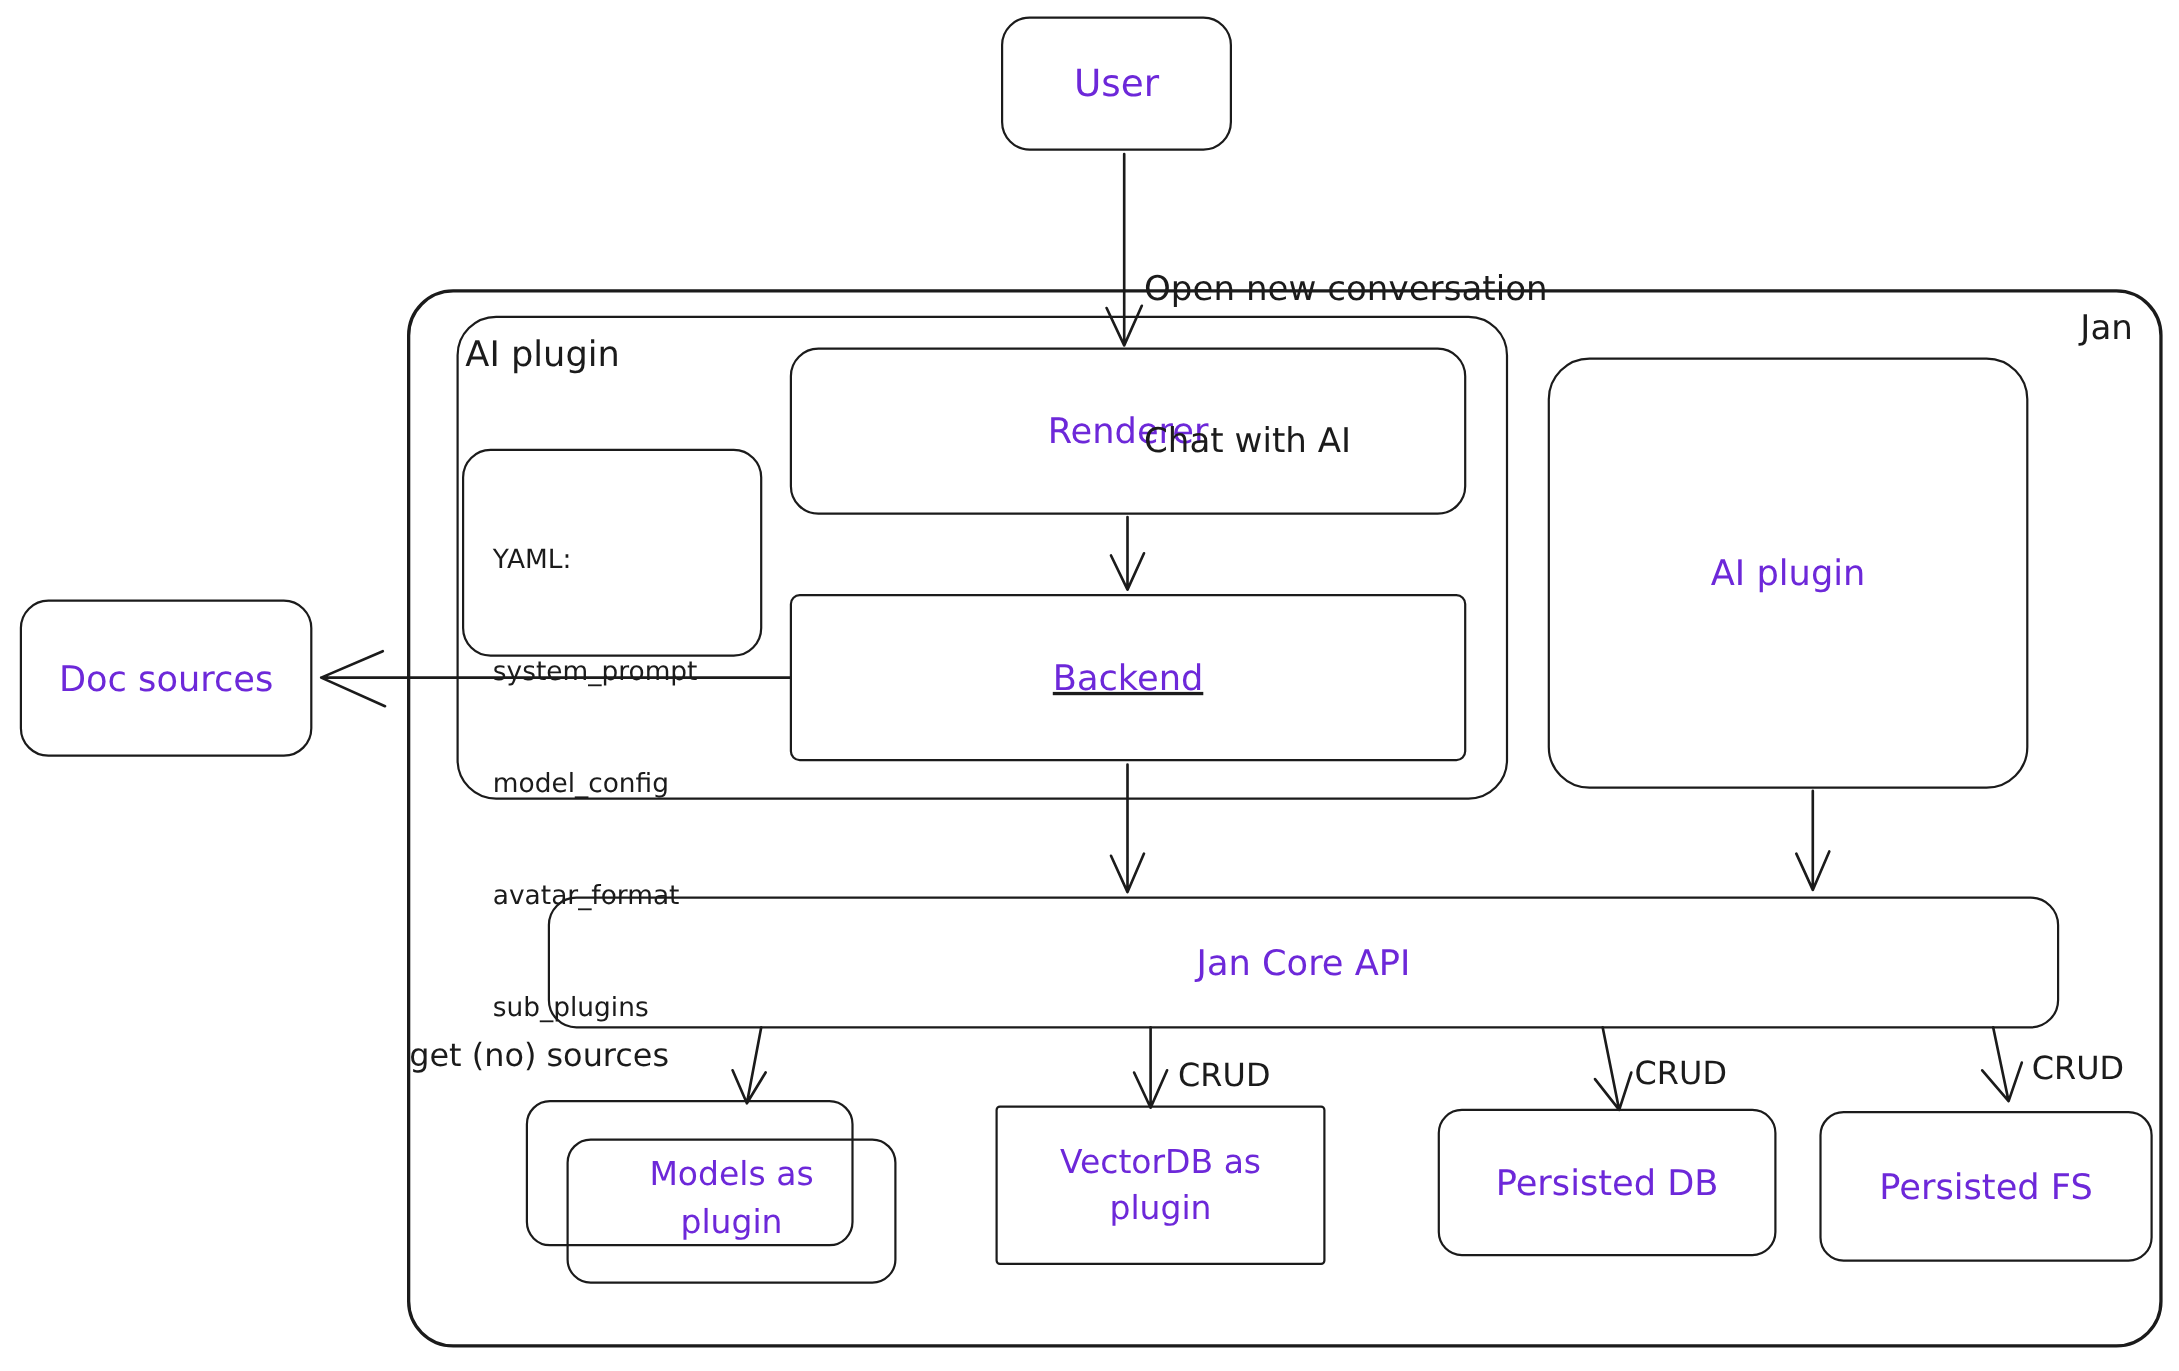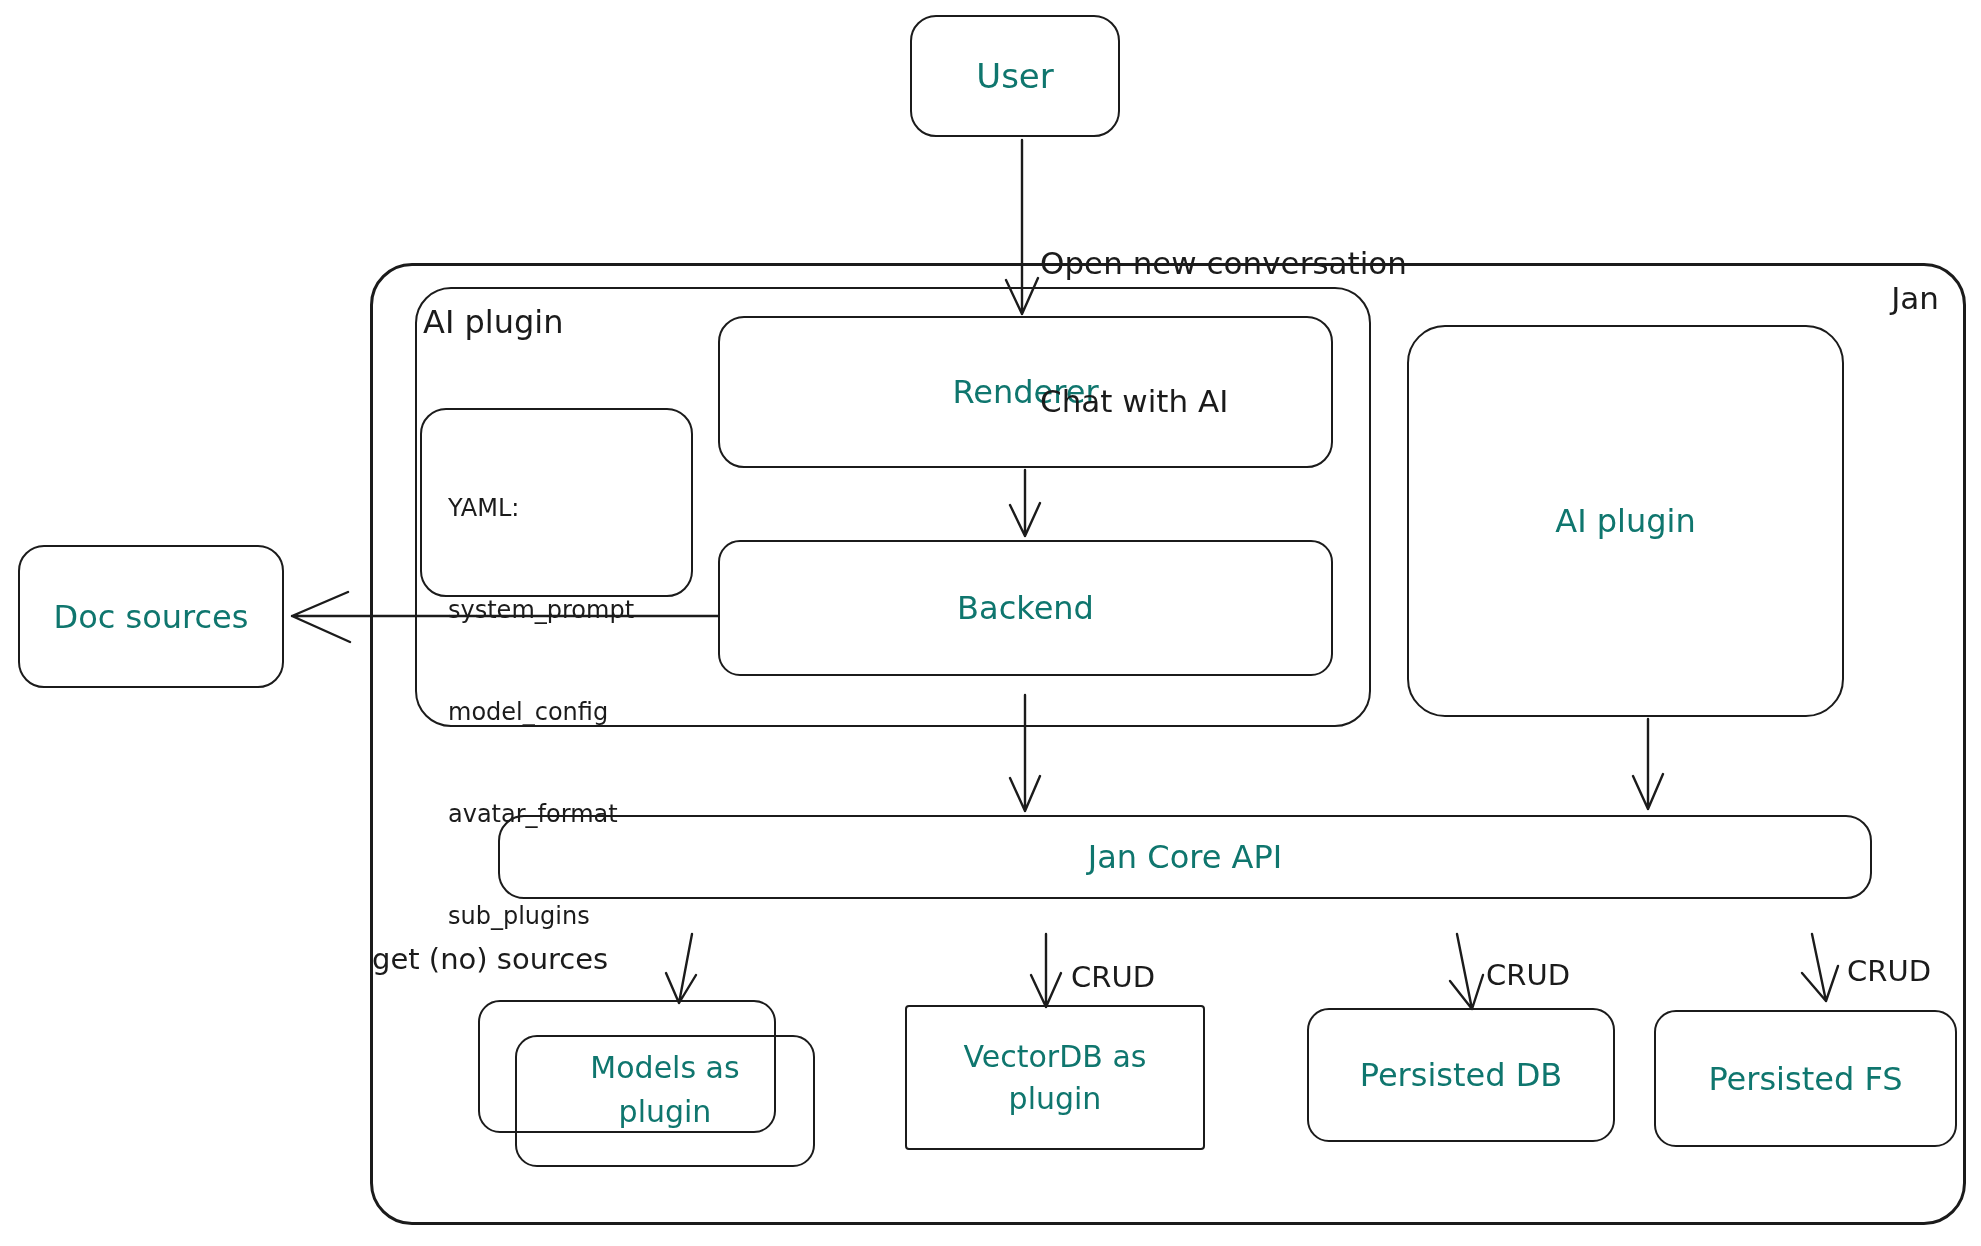--- a/index.html
+++ b/index.html
@@ -18,21 +18,21 @@
     background:transparent;
     box-sizing:border-box;
   }
   .center{
     display:flex;align-items:center;justify-content:center;
     text-align:center;
   }
   .label{
     font-size:32px;
     line-height:1.25;
-    color:#0f766e;
+    color:#6d28d9;
     white-space:pre;
   }
   .label.two-line{white-space:normal;}
   .corner-label{
     position:absolute;
     font-size:31px;
   }
   .note-lines{
     position:absolute;
     font-size:24px;
@@ -77,37 +77,37 @@
   <div class="node" style="left:420px;top:408px;width:273px;height:189px;border-radius:26px;">
     <div class="note-lines" style="left:26px;top:13px;">
       <div>YAML:</div>
       <div>system_prompt</div>
       <div>model_config</div>
       <div>avatar_format</div>
       <div>sub_plugins</div>
     </div>
   </div>
 
-  <div class="node center" style="left:718px;top:540px;width:615px;height:136px;border-radius:22px;">
+  <div class="node center" style="left:718px;top:540px;width:615px;height:152px;border-radius:9px;text-decoration:underline;">
     <span class="label">Backend</span>
   </div>
 
   <div class="node center" style="left:1407px;top:325px;width:437px;height:392px;border-radius:38px;">
     <span class="label">AI plugin</span>
   </div>
 
   <div class="node center" style="left:910px;top:15px;width:210px;height:122px;border-radius:26px;">
     <span class="label" style="font-size:34px;">User</span>
   </div>
 
   <div class="node center" style="left:18px;top:545px;width:266px;height:143px;border-radius:26px;text-align:right;">
     <span class="label">Doc sources</span>
   </div>
 
-  <div class="node center" style="left:498px;top:815px;width:1374px;height:84px;border-radius:26px;">
+  <div class="node center" style="left:498px;top:815px;width:1374px;height:120px;border-radius:26px;">
     <span class="label">Jan Core API</span>
   </div>
 
   <div class="node" style="left:478px;top:1000px;width:298px;height:133px;border-radius:22px;"></div>
   <div class="node" style="left:515px;top:1035px;width:300px;height:132px;border-radius:22px;"></div>
   <div class="label two-line" style="position:absolute;left:500px;top:1046px;width:330px;text-align:center;font-size:30px;line-height:44px;">
     <div>Models as</div>
     <div>plugin</div>
   </div>
 

